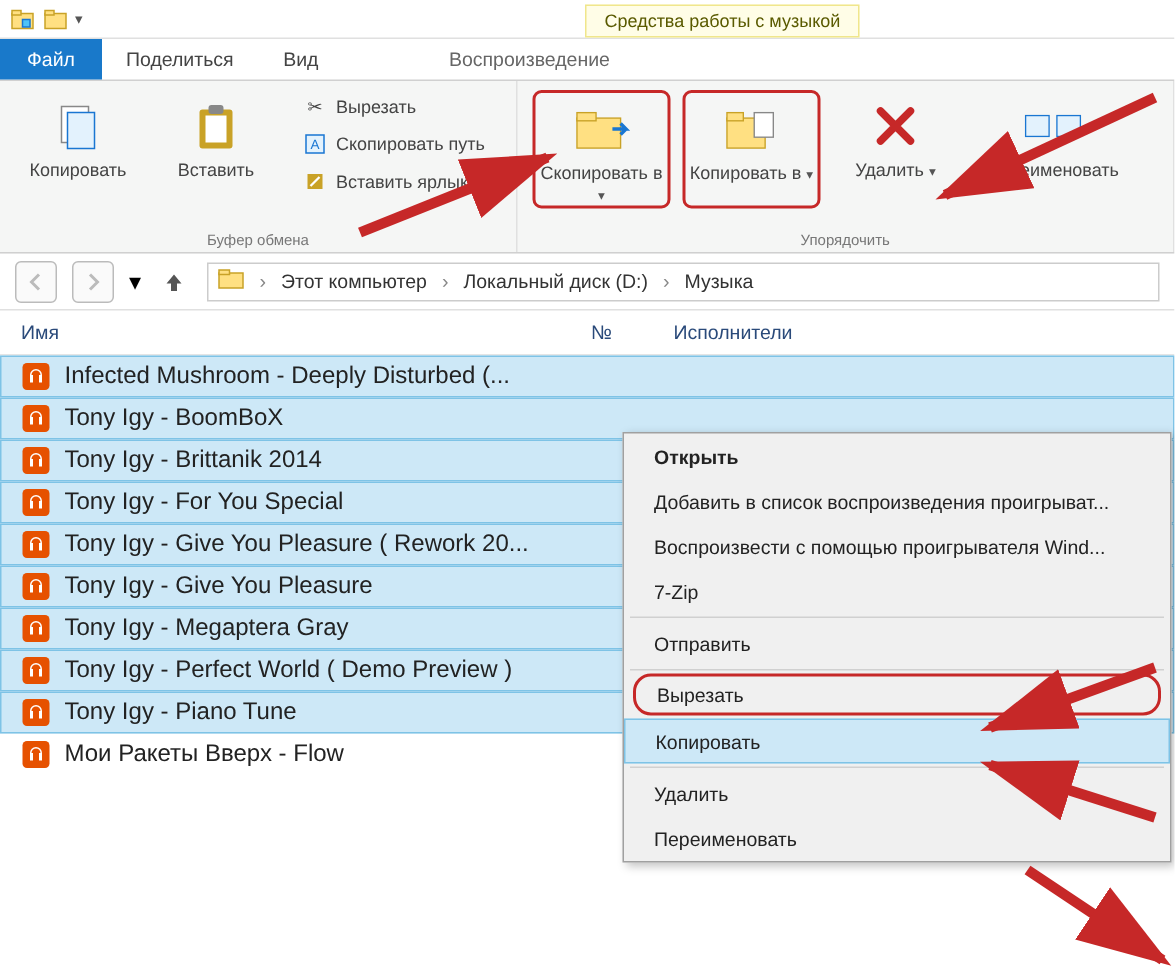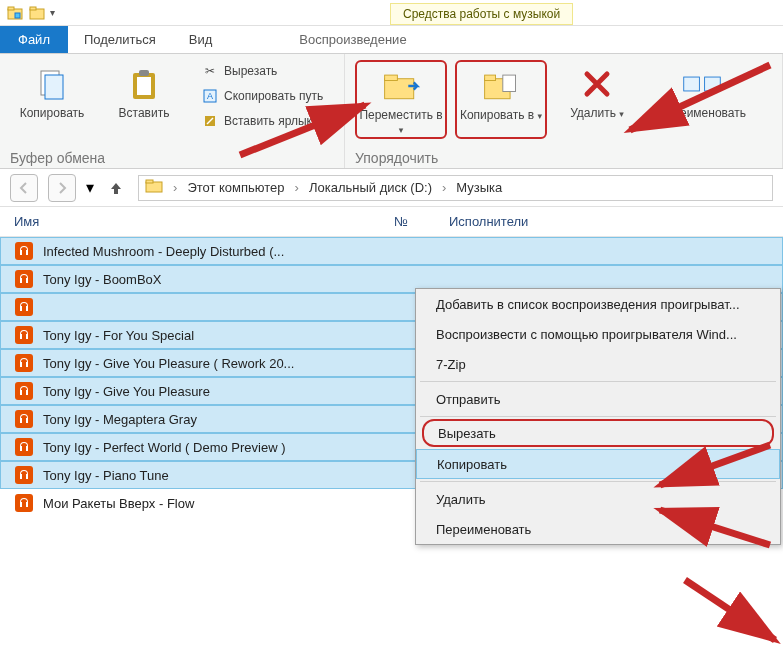--- a/index.html
+++ b/index.html
@@ -14,21 +14,21 @@
 
 .tabrow { height: 28px; background: #fff; display: flex; align-items: stretch; border-bottom: 1px solid #d0d0d0; }
 .tabrow .file-tab { background: #1979ca; color: #fff; padding: 0 18px; display: flex; align-items: center; font-size: 13px; }
 .tabrow .tab { padding: 0 16px; display: flex; align-items: center; font-size: 13px; color: #444; border-right: 1px solid transparent; }
 .tabrow .tab.active { background: #f5f5f5; }
 .tabrow .context-sub { margin-left: 54px; color: #666; }
 
 
 .ribbon { height: 115px; background: #f5f6f5; border-bottom: 1px solid #d0d0d0; display: flex; }
 .ribbon-group { border-right: 1px solid #e0e0e0; padding: 6px 10px 2px 10px; display: flex; flex-direction: column; justify-content: space-between; }
-.ribbon-group .group-label { font-size: 14px; color: #777; margin-top: 2px; }
+.ribbon-group .group-label { text-align: center; font-size: 10px; color: #777; margin-top: 2px; }
 .big-buttons { display: flex; gap: 8px; }
 .big-btn { display: flex; flex-direction: column; align-items: center; width: 84px; padding-top: 4px; cursor: default; }
 .big-btn .icon-slot { width: 40px; height: 40px; display: flex; align-items: center; justify-content: center; }
 .big-btn .lbl { font-size: 12px; color: #444; text-align: center; line-height: 14px; margin-top: 2px; }
 .big-btn .caret { font-size: 9px; color: #555; }
 .small-btn-col { display: flex; flex-direction: column; gap: 3px; margin-left: 4px; }
 .small-btn { display: flex; align-items: center; gap: 6px; font-size: 12px; color: #444; height: 22px; padding: 0 4px; cursor: default; }
 .small-btn .mini-icon { width: 16px; height: 16px; display: inline-flex; align-items: center; justify-content: center; }
 .highlight-box { border: 2px solid #c62828; border-radius: 6px; }
 
@@ -46,21 +46,21 @@
 .col-name { width: 380px; }
 .col-num { width: 55px; }
 .col-title { width: 260px; }
 .col-artist { flex: 1; }
 
 
 .file-list { }
 .file-row { height: 28px; display: flex; align-items: center; padding-left: 14px; gap: 10px; border: 1px solid transparent; }
 .file-row.selected { background: #cde8f7; border: 1px solid #7ec3e6; }
 .file-row .file-icon { width: 18px; height: 18px; background: #e65100; border-radius: 3px; display: flex; align-items: center; justify-content: center; }
-.file-row .file-name { font-size: 13px; color: #222; }
+.file-row .file-name { font-size: 16px; color: #222; }
 
 
 .context-menu { position: absolute; top: 288px; left: 415px; width: 366px; background: #f0f0f0; border: 1px solid #a0a0a0; box-shadow: 2px 2px 6px rgba(0,0,0,0.25); }
 .cm-item { height: 30px; display: flex; align-items: center; padding-left: 20px; font-size: 13px; color: #222; border-bottom: none; }
 .cm-item.bold { font-weight: bold; }
 .cm-sep { height: 1px; background: #d0d0d0; margin: 2px 4px; }
 .cm-item.hover { background: #cde8f7; border: 1px solid #7ec3e6; }
 .cm-item.red-ring { border: 2px solid #c62828; border-radius: 12px; margin: 2px 6px; padding-left: 14px; height: 28px; }
 
 
@@ -149,21 +149,21 @@
   <div class="ribbon-group" style="flex:1">
     <div class="big-buttons">
       <div class="big-btn highlight-box" style="width:92px">
         <div class="icon-slot">
           <svg width="44" height="36" viewBox="0 0 44 36">
               <rect x="4" y="10" width="32" height="22" fill="#ffe082" stroke="#c9a227"></rect>
               <rect x="4" y="6" width="14" height="6" fill="#ffe082" stroke="#c9a227"></rect>
               <path d="M30 18 L40 18 L36 14 M40 18 L36 22" stroke="#1976d2" stroke-width="2.5" fill="none"></path>
             </svg>
         </div>
-        <div class="lbl"><span>Переместить в</span> <span class="caret">▾</span></div>
+        <div class="lbl"><span>Скопировать в</span> <span class="caret">▾</span></div>
       </div>
       <div class="big-btn highlight-box" style="width:92px">
         <div class="icon-slot">
           <svg width="44" height="36" viewBox="0 0 44 36">
               <rect x="4" y="10" width="28" height="22" fill="#ffe082" stroke="#c9a227"></rect>
               <rect x="4" y="6" width="12" height="6" fill="#ffe082" stroke="#c9a227"></rect>
               <rect x="24" y="6" width="14" height="18" fill="#fff" stroke="#888"></rect>
             </svg>
         </div>
         <div class="lbl"><span>Копировать в</span> <span class="caret">▾</span></div>
@@ -245,20 +245,21 @@
         </svg>
       </span>
       <span class="file-name">Tony Igy - BoomBoX</span>
     </div>
     <div class="file-row selected">
       <span class="file-icon">
         <svg width="12" height="12" viewBox="0 0 12 12">
           <path d="M6 1 A4 4 0 0 1 10 5 L9 5 A3 3 0 0 0 6 2 A3 3 0 0 0 3 5 L2 5 A4 4 0 0 1 6 1 Z M2 5 L4 5 L4 10 L2 10 Z M8 5 L10 5 L10 10 L8 10 Z" fill="#fff"></path>
         </svg>
       </span>
+      <span class="file-name">Tony Igy - Brittanik 2014</span>
     </div>
     <div class="file-row selected">
       <span class="file-icon">
         <svg width="12" height="12" viewBox="0 0 12 12">
           <path d="M6 1 A4 4 0 0 1 10 5 L9 5 A3 3 0 0 0 6 2 A3 3 0 0 0 3 5 L2 5 A4 4 0 0 1 6 1 Z M2 5 L4 5 L4 10 L2 10 Z M8 5 L10 5 L10 10 L8 10 Z" fill="#fff"></path>
         </svg>
       </span>
       <span class="file-name">Tony Igy - For You Special</span>
     </div>
     <div class="file-row selected">
@@ -305,20 +306,21 @@
       <span class="file-icon">
         <svg width="12" height="12" viewBox="0 0 12 12">
           <path d="M6 1 A4 4 0 0 1 10 5 L9 5 A3 3 0 0 0 6 2 A3 3 0 0 0 3 5 L2 5 A4 4 0 0 1 6 1 Z M2 5 L4 5 L4 10 L2 10 Z M8 5 L10 5 L10 10 L8 10 Z" fill="#fff"></path>
         </svg>
       </span>
       <span class="file-name">Мои Ракеты Вверх - Flow</span>
     </div>
   </div>
 
 <div class="context-menu">
+  <div class="cm-item bold">Открыть</div>
   <div class="cm-item">Добавить в список воспроизведения проигрыват...</div>
   <div class="cm-item">Воспроизвести с помощью проигрывателя Wind...</div>
   <div class="cm-item">7-Zip</div>
   <div class="cm-sep"></div>
   <div class="cm-item">Отправить</div>
   <div class="cm-sep"></div>
   <div class="cm-item red-ring">Вырезать</div>
   <div class="cm-item hover">Копировать</div>
   <div class="cm-sep"></div>
   <div class="cm-item">Удалить</div>

